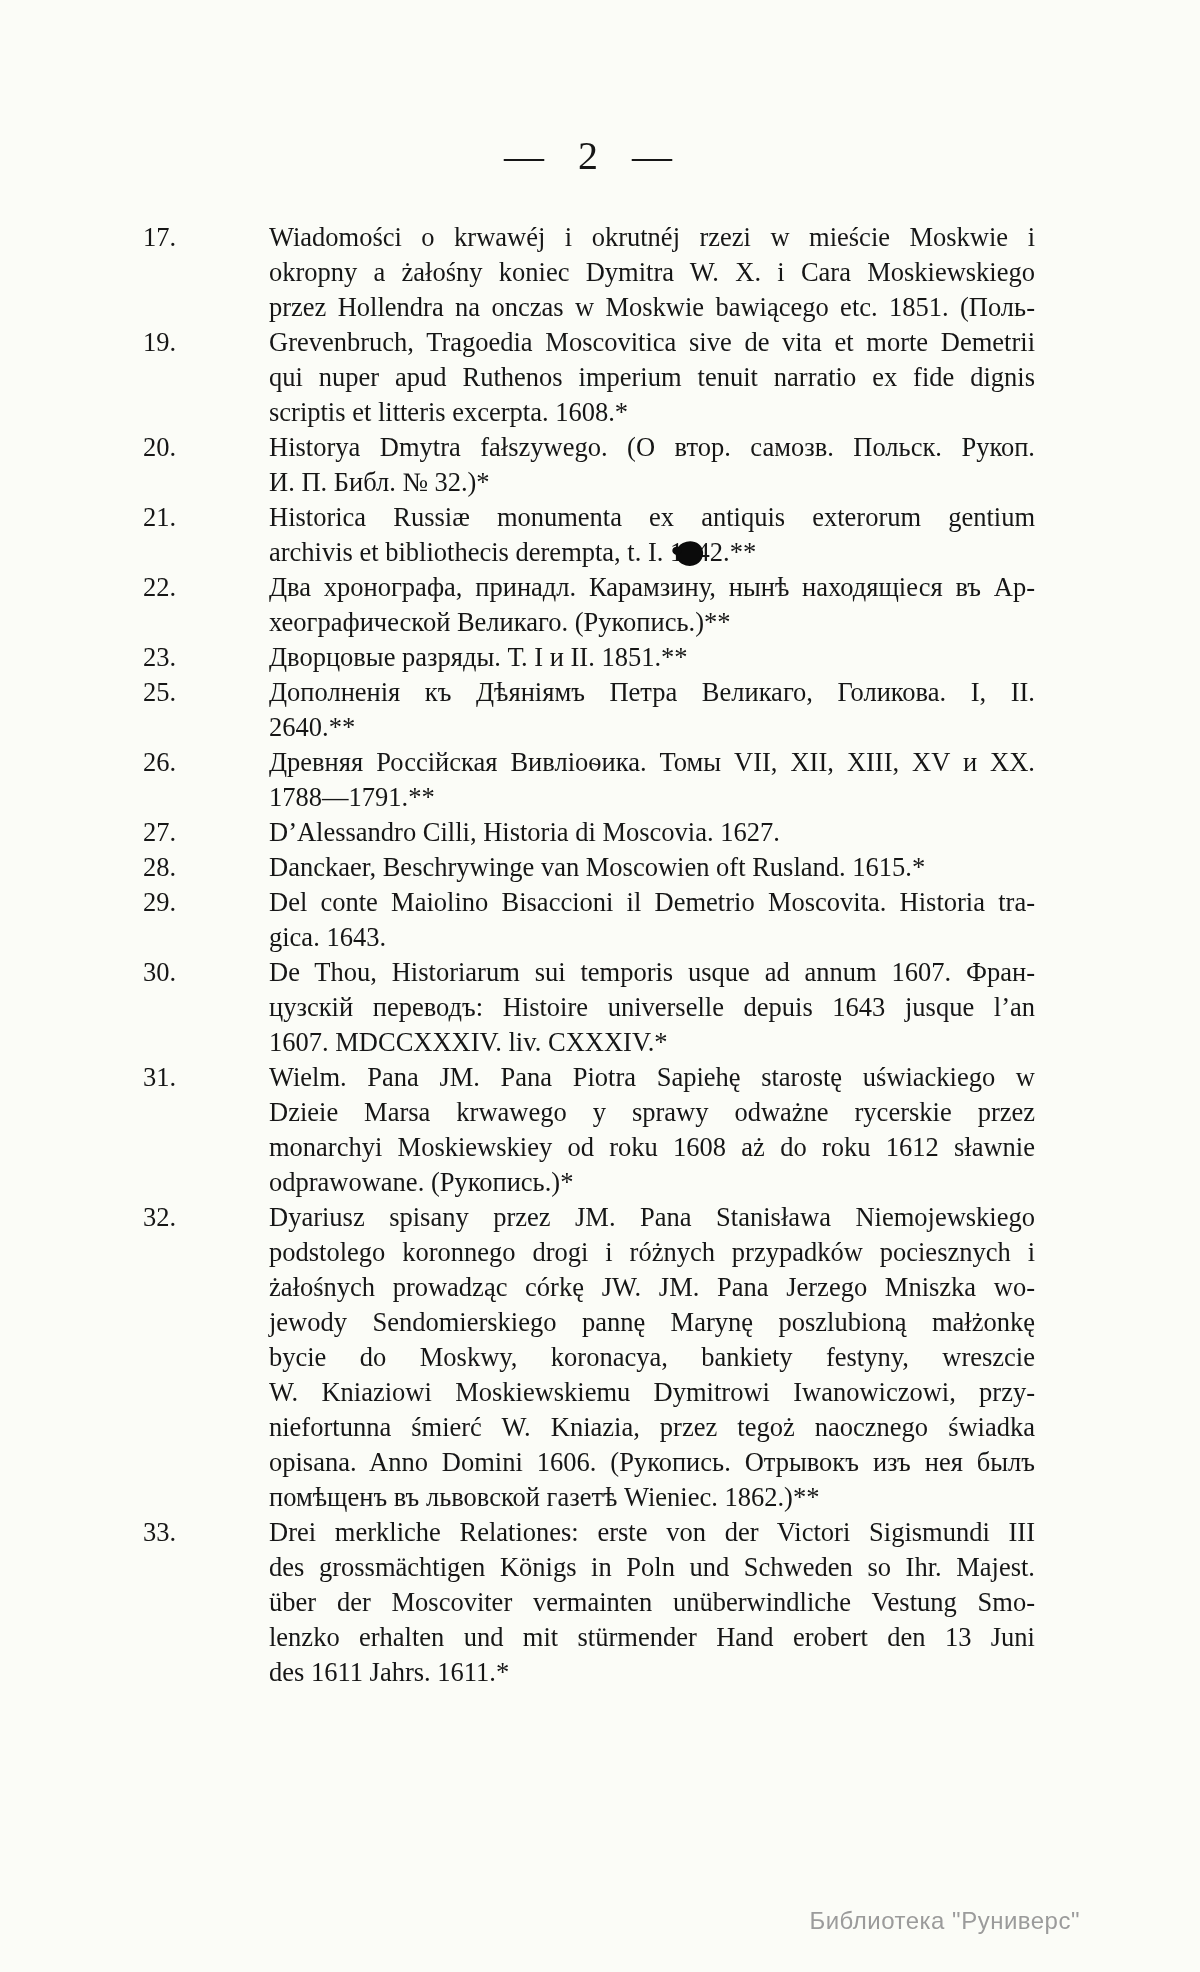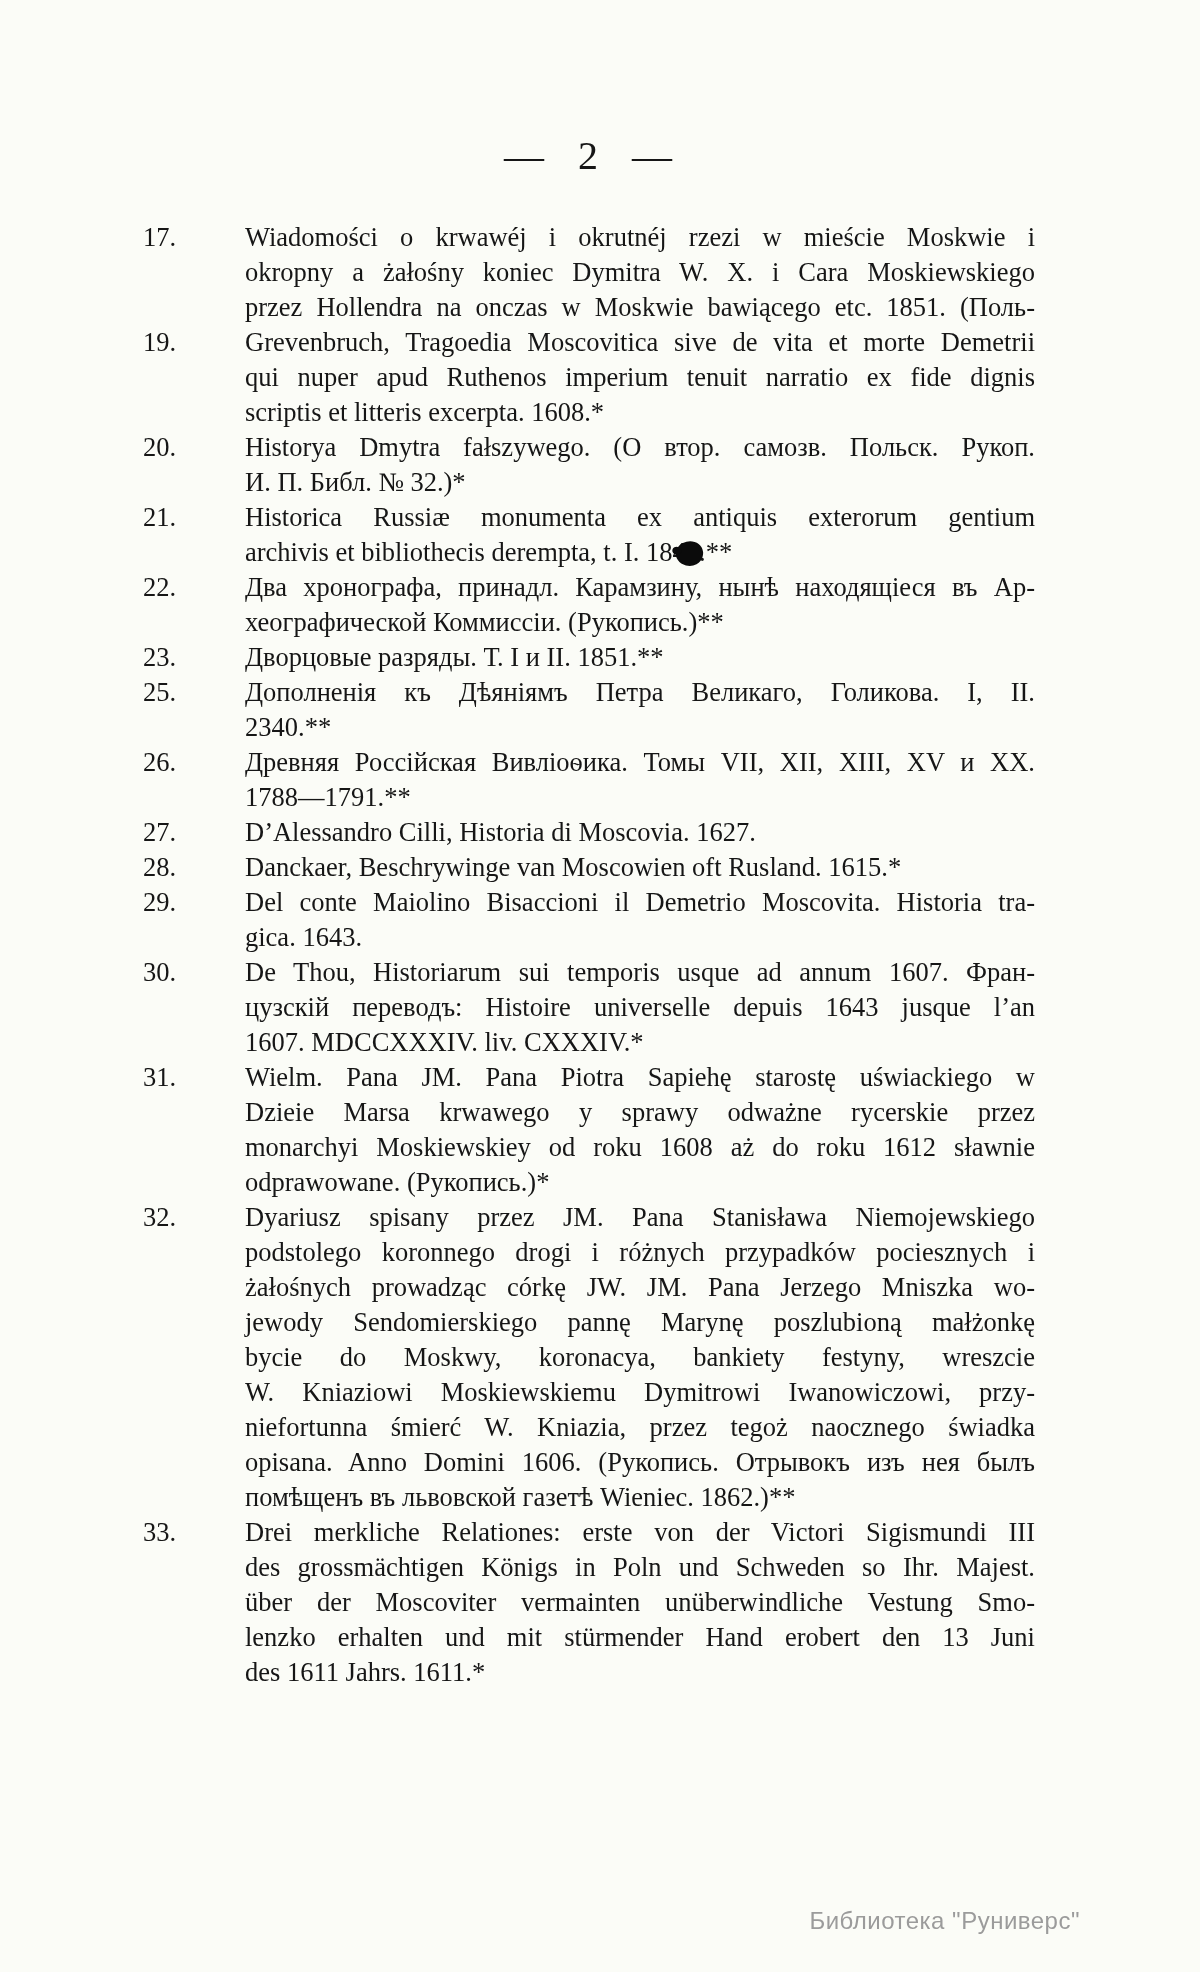--- a/index.html
+++ b/index.html
@@ -31,20 +31,21 @@
     position: absolute;
     top: 220px;
     left: 142px;
     width: 893px;
     font-size: 26.5px;
     line-height: 35px;
   }
   .entry {
     display: grid;
     grid-template-columns: 58px 1fr;
+    gap: 24px;
   }
   .entry .num {
     text-align: left;
     padding-left: 1px;
   }
   .entry-body {
     min-width: 0;
   }
   .line {
     text-align: justify;
@@ -119,34 +120,34 @@
         <div class="num">21.</div>
         <div class="entry-body">
           <div class="line">Historica Russiæ monumenta ex antiquis exterorum gentium</div>
           <div class="line last">archivis et bibliothecis derempta, t. I. 1842.**</div>
         </div>
       </div>
       <div class="entry">
         <div class="num">22.</div>
         <div class="entry-body">
           <div class="line">Два хронографа, принадл. Карамзину, нынѣ находящіеся въ Ар-</div>
-          <div class="line last">хеографической Коммиссіи. (Рукопись.)**</div>
+          <div class="line last">хеографической Великаго. (Рукопись.)**</div>
         </div>
       </div>
       <div class="entry">
         <div class="num">23.</div>
         <div class="entry-body">
           <div class="line last">Дворцовые разряды. Т. I и II. 1851.**</div>
         </div>
       </div>
       <div class="entry">
         <div class="num">25.</div>
         <div class="entry-body">
           <div class="line">Дополненія къ Дѣяніямъ Петра Великаго, Голикова. I, II.</div>
-          <div class="line last">2340.**</div>
+          <div class="line last">2640.**</div>
         </div>
       </div>
       <div class="entry">
         <div class="num">26.</div>
         <div class="entry-body">
           <div class="line">Древняя Россійская Вивліоѳика. Томы VII, XII, XIII, XV и XX.</div>
           <div class="line last">1788—1791.**</div>
         </div>
       </div>
       <div class="entry">

